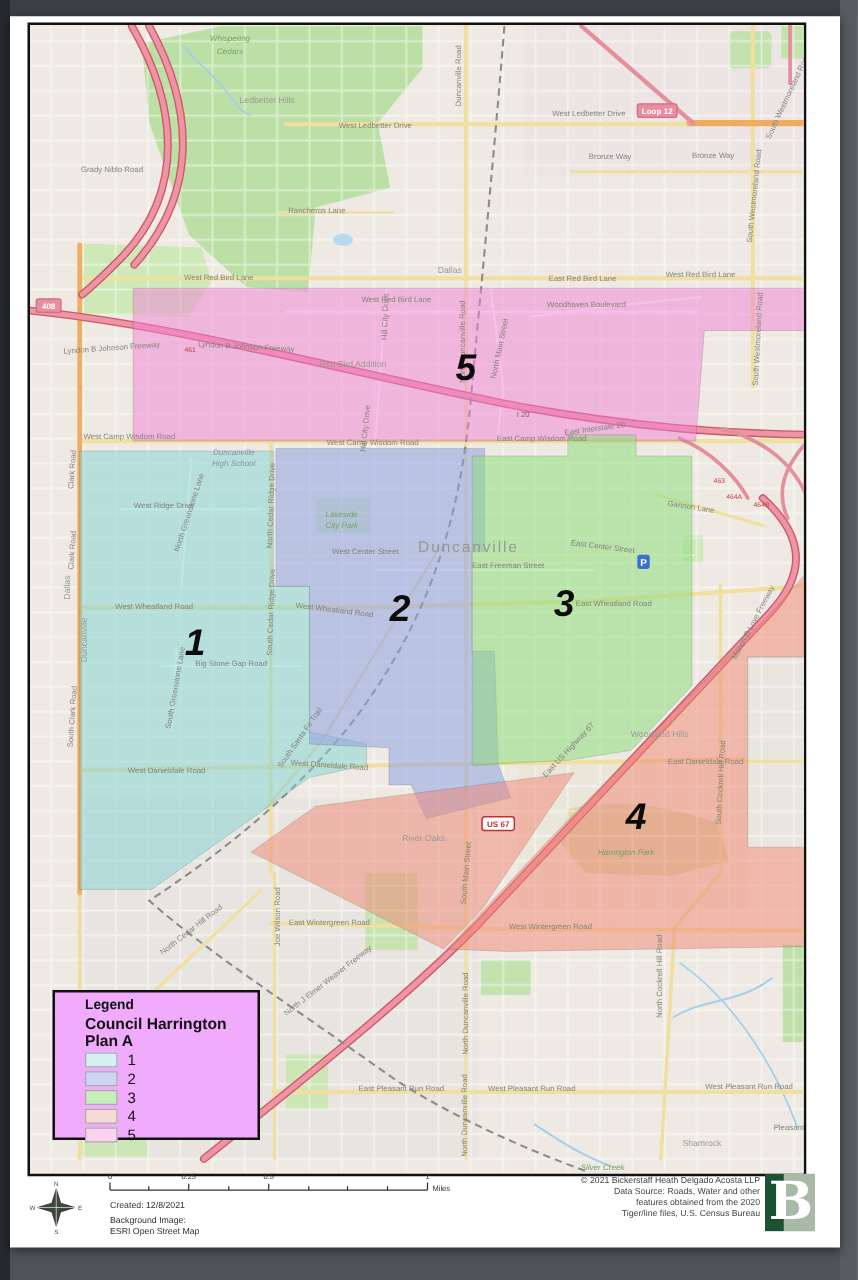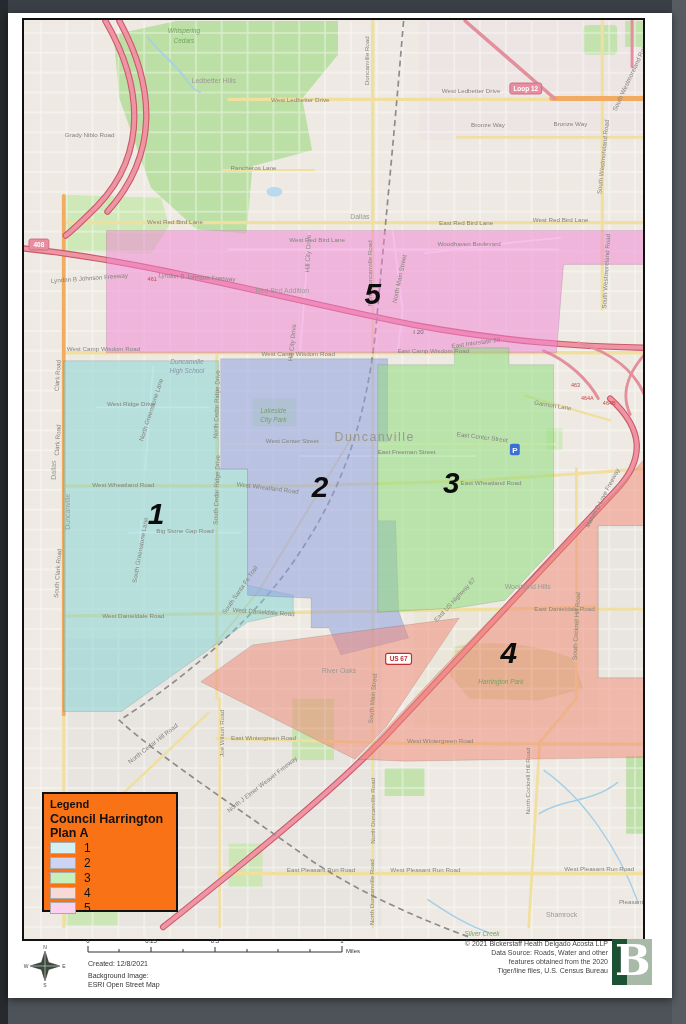--- a/index.html
+++ b/index.html
@@ -19,21 +19,21 @@
   #mapsvg .city{font-size:12.5px;fill:#99998f;letter-spacing:1.5px;}
   #mapsvg .exit{font-size:5.5px;fill:#c04646;}
   #mapsvg .i20{font-size:6.2px;fill:#6b6b66;}
   #mapsvg .dnum{font-size:30px;font-weight:bold;font-style:italic;fill:#0c0c0c;}
   #mapsvg .sh-loop{fill:#e98ea0;stroke:#cf6e82;stroke-width:1;}
   #mapsvg .sh-us{fill:#ffffff;stroke:#c03030;stroke-width:1.2;}
   #mapsvg .sh-txt-loop{fill:#ffffff;font-size:6.5px;font-weight:bold;}
   #mapsvg .sh-txt-us{fill:#c03030;font-size:6.5px;font-weight:bold;}
   #mapsvg .p-txt{fill:#ffffff;font-size:8px;font-weight:bold;}
   
-  .legend{position:absolute;left:34px;top:779px;width:136px;height:120px;background:#f97316;border:2px solid #111;box-sizing:border-box;padding:4px 6px;z-index:5;}
+  .legend{position:absolute;left:34px;top:779px;width:166px;height:120px;background:#f0abfc;border:2px solid #111;box-sizing:border-box;padding:4px 24px;z-index:5;}
   .lg-title{font-size:11px;font-weight:bold;color:#111;}
   .lg-sub{font-size:12.5px;font-weight:bold;color:#111;margin-top:2px;}
   .lg-row{display:flex;align-items:center;height:15px;}
   .lg-swatch{display:inline-block;width:26px;height:12px;border:1px solid #aaa;box-sizing:border-box;margin-right:8px;}
   .lg-swatch[data-dots="true"]{background-image:radial-gradient(#ffffff 22%,transparent 26%);background-size:5px 5px;}
   .lg-label{font-size:12px;color:#111;}
   
   .footer-svg{position:absolute;left:0;top:925px;}
   .footer-svg text{font-family:"Liberation Sans",sans-serif;}
   .f-small{font-size:7px;fill:#333;text-anchor:start;}

